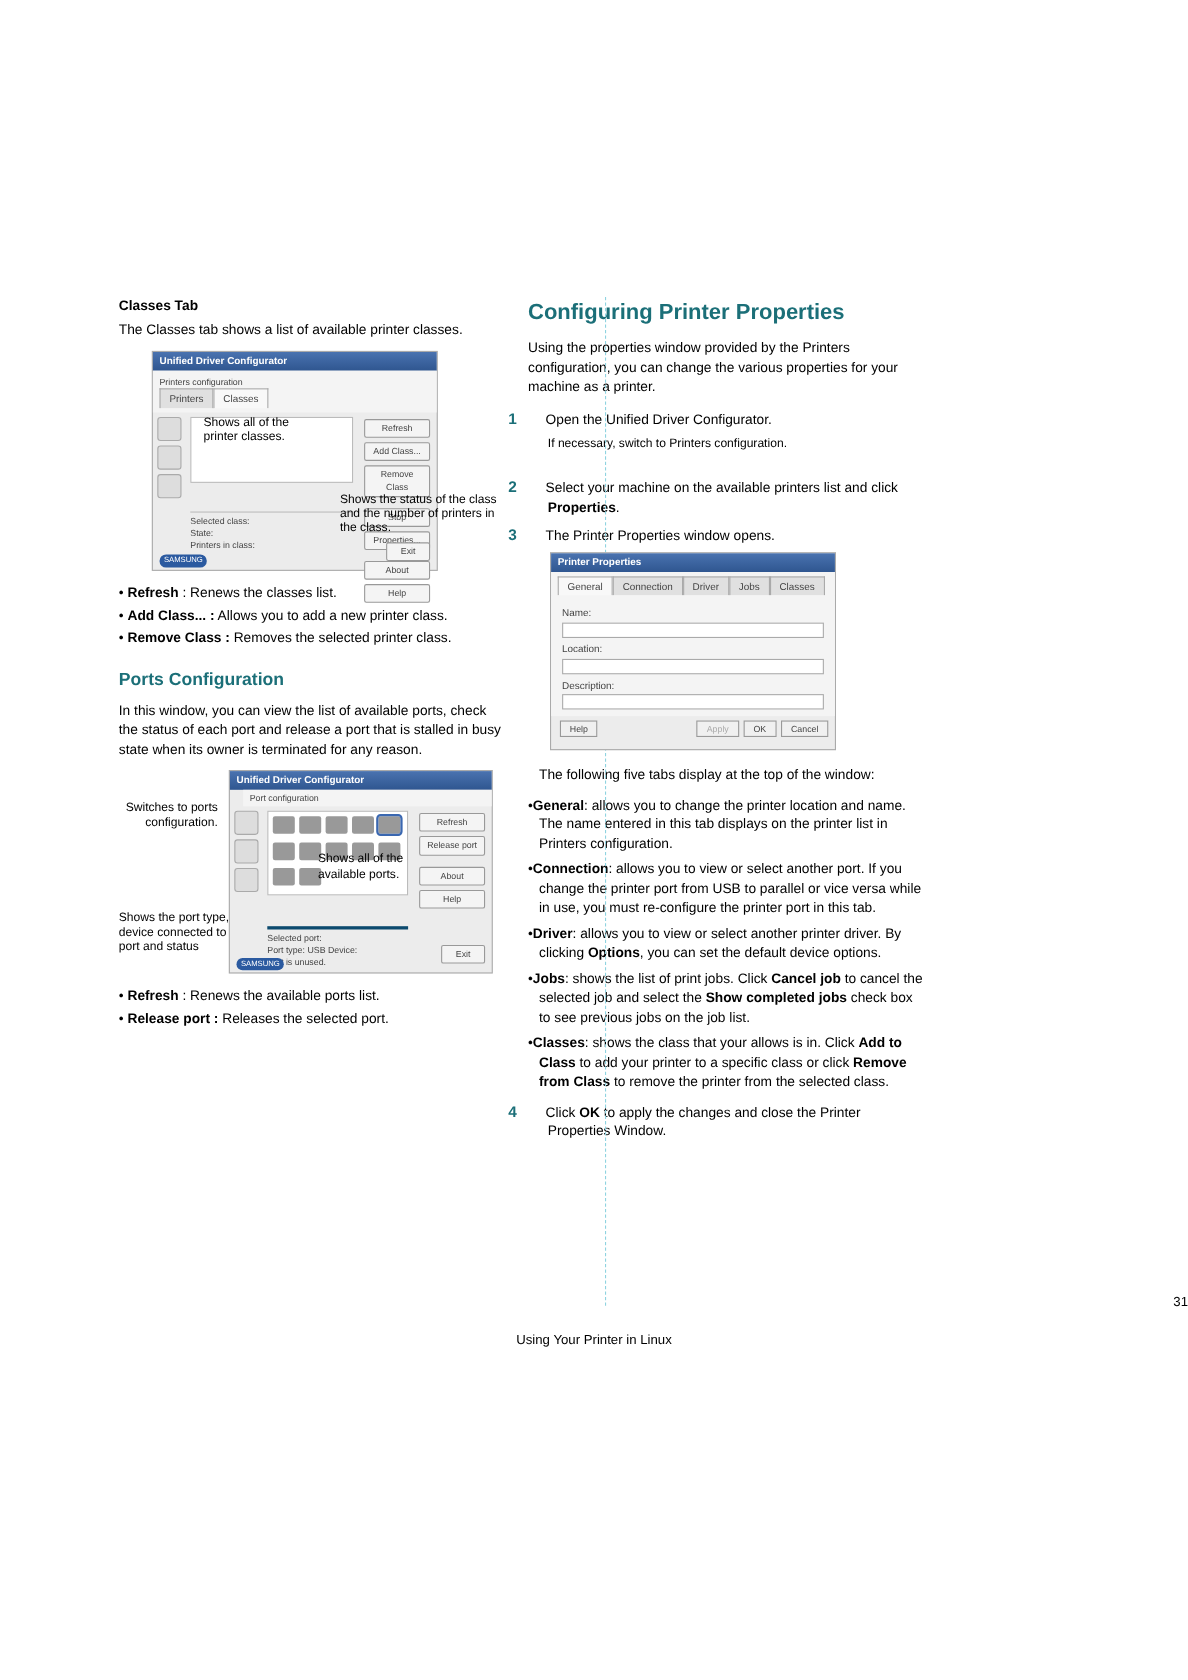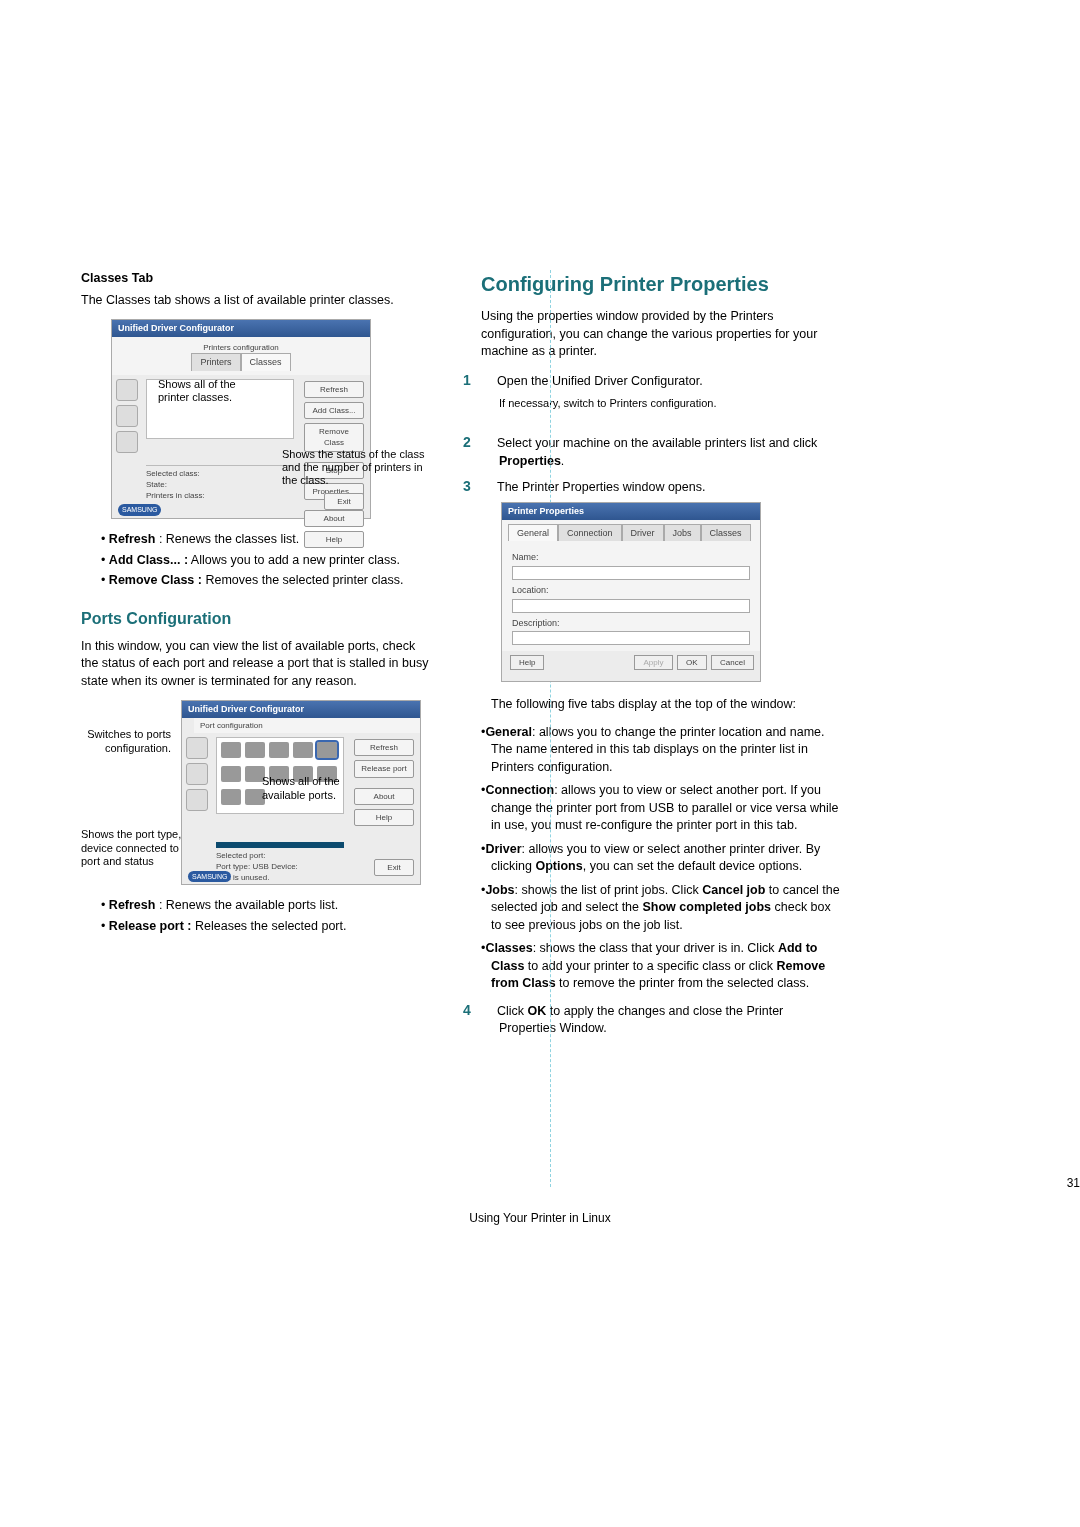--- a/index.html
+++ b/index.html
@@ -8,41 +8,41 @@
     height: 1527px;
     background: #fff;
     font-family: Verdana, Arial, sans-serif;
     font-size: 12.5px;
     color: #000;
     line-height: 1.4;
     position: relative;
   }
   .page {
     display: flex;
-    padding: 270px 110px 0 81px;
-    gap: 50px;
+    padding: 270px 110px 0 108px;
+    gap: 22px;
   }
   .col-left { width: 350px; }
   .col-right { width: 360px; }
   .h-sub { font-weight: bold; font-size: 12.5px; margin-bottom: 4px; }
   .h-section {
     color: #1b6f78;
     font-weight: bold;
     font-size: 16px;
     margin: 18px 0 8px 0;
   }
   .h-big {
     color: #1b6f78;
     font-weight: bold;
     font-size: 20px;
     margin: 0 0 10px 0;
   }
   .para { margin-bottom: 10px; }
   ul { list-style: none; margin: 8px 0 10px 0; }
-  ul li { margin-bottom: 3px; padding-left: 10px; text-indent: -10px; margin-left: 20px; }
+  ul li { margin-bottom: 3px; padding-left: 10px; text-indent: -10px; }
   ul li::before { content: "• "; }
   .b { font-weight: bold; }
   .num { color: #1b6f78; font-weight: bold; font-size: 14px; display: inline-block; width: 16px; }
   .step { margin-bottom: 6px; padding-left: 18px; text-indent: -18px; }
   .step-sub { padding-left: 18px; font-size: 11px; margin-bottom: 22px; }
   .tab-desc { margin-bottom: 6px; padding-left: 10px; text-indent: -10px; font-size: 12.5px; }
   .tab-desc::before { content: "•"; }
   .footer {
     position: absolute;
     bottom: 300px;
@@ -160,21 +160,21 @@
 <div class="divider"></div>
 
 <div class="page">
 
   <div class="col-left">
     <div class="h-sub">Classes Tab</div>
     <div class="para">The Classes tab shows a list of available printer classes.</div>
 
     <div class="mock mock1">
       <div class="titlebar">Unified Driver Configurator</div>
-      <div style="padding:4px 6px; background:#f4f4f4;text-align:center;">
+      <div style="padding:4px 6px; background:#f4f4f4;">
         <span style="font-size:8px;">Printers configuration</span><br>
         <span class="tab">Printers</span><span class="tab active">Classes</span>
       </div>
       <div class="body">
         <div class="sidebar-icons">
           <div></div>
             <div></div>
             <div></div>
         </div>
         <div class="main">
@@ -223,21 +223,21 @@
               <div></div>
               <div></div>
               <div></div>
             </div>
           <div style="flex:1; padding:4px;">
             <div style="background:#fff;border:1px solid #bbb;padding:2px;">
               <span class="porticon"></span><span class="porticon"></span><span class="porticon"></span><span class="porticon"></span><span class="porticon sel"></span><br>
               <span class="porticon"></span><span class="porticon"></span><span class="porticon"></span><span class="porticon"></span><span class="porticon"></span><br>
               <span class="porticon"></span><span class="porticon"></span>
             </div>
-            <div style="margin-top:28px;font-size:8px;border-top:6px solid #0c4a6e;padding-top:2px;">
+            <div style="margin-top:28px;font-size:8px;border-top:3px solid #0c4a6e;padding-top:2px;">
               <span>Selected port:</span><br>
               <span>Port type: USB   Device:</span><br>
               <span>Port is unused.</span>
             </div>
           </div>
           <div style="padding:6px;">
             <span class="btn">Refresh</span>
             <span class="btn">Release port</span>
             <div style="height:6px"></div>
             <span class="btn">About</span>
@@ -284,21 +284,21 @@
         <span class="sbtn">OK</span>
         <span class="sbtn">Cancel</span>
       </div>
     </div>
 
     <div class="para" style="padding-left:10px;">The following five tabs display at the top of the window:</div>
     <div class="tab-desc"><span class="b">General</span><span>: allows you to change the printer location and name. The name entered in this tab displays on the printer list in Printers configuration.</span></div>
     <div class="tab-desc"><span class="b">Connection</span><span>: allows you to view or select another port. If you change the printer port from USB to parallel or vice versa while in use, you must re-configure the printer port in this tab.</span></div>
     <div class="tab-desc"><span class="b">Driver</span><span>: allows you to view or select another printer driver. By clicking </span><span class="b">Options</span><span>, you can set the default device options.</span></div>
     <div class="tab-desc"><span class="b">Jobs</span><span>: shows the list of print jobs. Click </span><span class="b">Cancel job</span><span> to cancel the selected job and select the </span><span class="b">Show completed jobs</span><span> check box to see previous jobs on the job list.</span></div>
-    <div class="tab-desc"><span class="b">Classes</span><span>: shows the class that your driver is in. Click </span><span class="b">Add to Class</span><span> to add your printer to a specific class or click </span><span class="b">Remove from Class</span><span> to remove the printer from the selected class.</span></div>
+    <div class="tab-desc"><span class="b">Classes</span><span>: shows the class that your allows is in. Click </span><span class="b">Add to Class</span><span> to add your printer to a specific class or click </span><span class="b">Remove from Class</span><span> to remove the printer from the selected class.</span></div>
 
     <div class="step" style="margin-top:8px;"><span class="num">4</span><span>Click </span><span class="b">OK</span><span> to apply the changes and close the Printer Properties Window.</span></div>
   </div>
 </div>
 
 <div class="footer">
   <div class="pnum">31</div>
   <div>Using Your Printer in Linux</div>
 </div>
 

